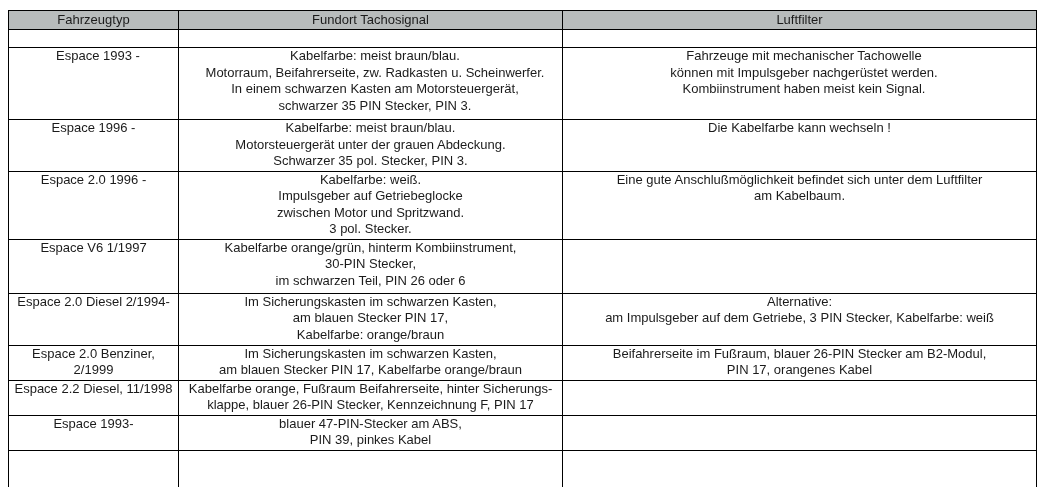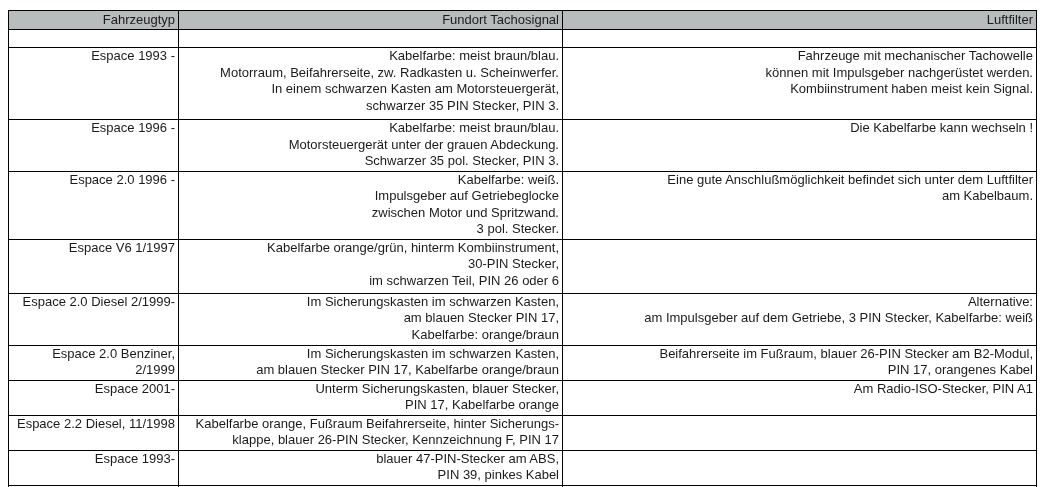--- a/index.html
+++ b/index.html
@@ -26,21 +26,21 @@
     color: #1b1b1b;
   }
   table.data-table col.c1 { width: 170px; }
   table.data-table col.c2 { width: 384px; }
   table.data-table col.c3 { width: 474px; }
   table.data-table th,
   table.data-table td {
     border: 1px solid #000000;
     padding: 0 3px 1px 3px;
     vertical-align: top;
-    text-align: right;
+    text-align: center;
     line-height: 16.5px;
     white-space: pre-line;
     overflow: hidden;
   }
   table.data-table th {
     background: #b8bcbc;
     font-weight: normal;
     height: 17px;
     line-height: 17px;
     white-space: nowrap;
@@ -107,39 +107,33 @@
 am Kabelbaum.</td>
       </tr>
       <tr class="r-v6">
         <td>Espace V6 1/1997</td>
         <td>Kabelfarbe orange/grün, hinterm Kombiinstrument,
 30-PIN Stecker,
 im schwarzen Teil, PIN 26 oder 6</td>
         <td></td>
       </tr>
       <tr class="r-diesel99">
-        <td>Espace 2.0 Diesel 2/1999-</td>
+        <td>Espace 2.0 Diesel 2/1994-</td>
         <td>Im Sicherungskasten im schwarzen Kasten,
 am blauen Stecker PIN 17,
 Kabelfarbe: orange/braun</td>
         <td>Alternative:
 am Impulsgeber auf dem Getriebe, 3 PIN Stecker, Kabelfarbe: weiß</td>
       </tr>
       <tr class="r-benz99">
         <td>Espace 2.0 Benziner, 2/1999</td>
         <td>Im Sicherungskasten im schwarzen Kasten,
 am blauen Stecker PIN 17, Kabelfarbe orange/braun</td>
         <td>Beifahrerseite im Fußraum, blauer 26-PIN Stecker am B2-Modul,
 PIN 17, orangenes Kabel</td>
-      </tr>
-      <tr class="r-2001">
-        <td>Espace 2001-</td>
-        <td>Unterm Sicherungskasten, blauer Stecker,
-PIN 17, Kabelfarbe orange</td>
-        <td>Am Radio-ISO-Stecker, PIN A1</td>
       </tr>
       <tr class="r-22diesel">
         <td>Espace 2.2 Diesel, 11/1998</td>
         <td>Kabelfarbe orange, Fußraum Beifahrerseite, hinter Sicherungs-
 klappe, blauer 26-PIN Stecker, Kennzeichnung F, PIN 17</td>
         <td></td>
       </tr>
       <tr class="r-2002">
         <td>Espace 1993-</td>
         <td>blauer 47-PIN-Stecker am ABS,

